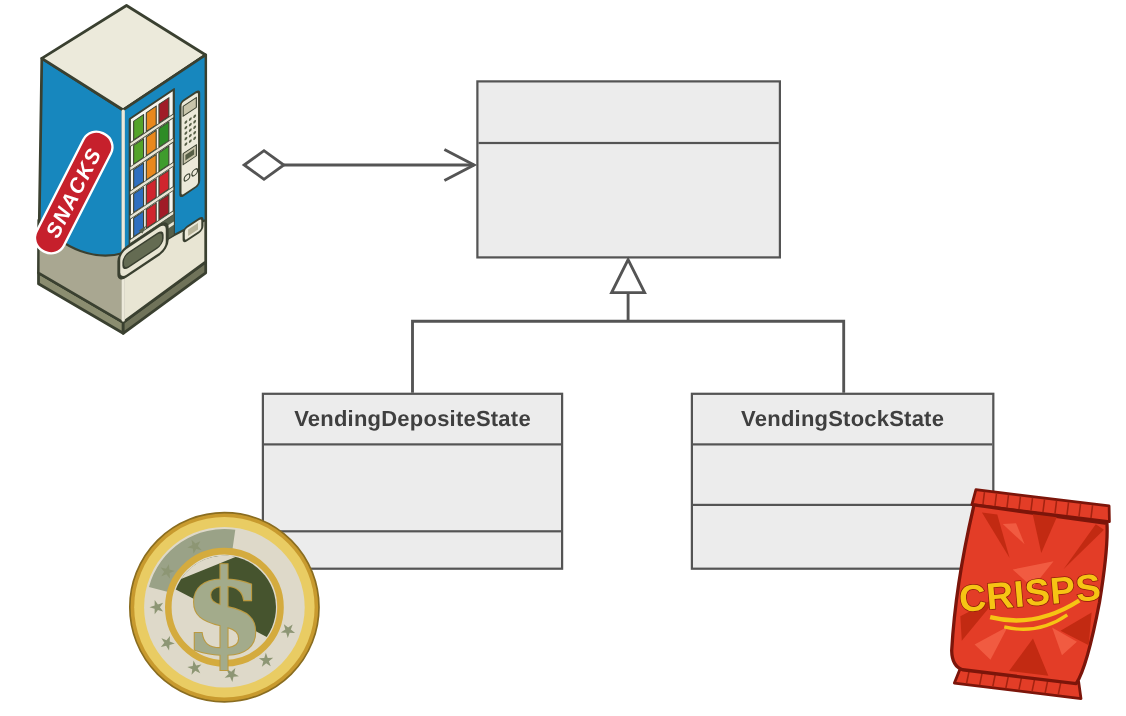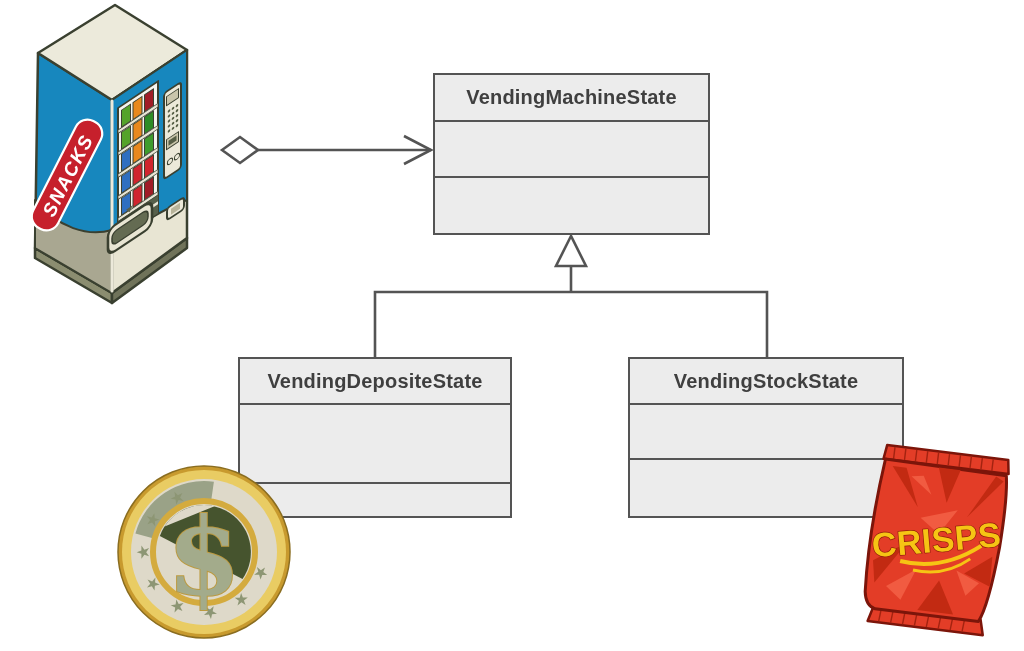--- a/index.html
+++ b/index.html
@@ -20,21 +20,20 @@
   #class-stock{left:628px;top:357px;width:276px;height:161px;}
   #class-deposit .uml-title,#class-stock .uml-title{height:44px;}
   #class-deposit .uml-sec,#class-stock .uml-sec{height:53px;}
 </style>
 </head>
 <body>
 
 <div id="canvas">
 
   <div class="uml-class" id="class-main">
-    <div class="uml-title">VendingMachineState</div>
     <div class="uml-sec"></div>
     <div class="uml-sec2"></div>
   </div>
 
   <div class="uml-class" id="class-deposit">
     <div class="uml-title">VendingDepositeState</div>
     <div class="uml-sec"></div>
     <div class="uml-sec2"></div>
   </div>
 

